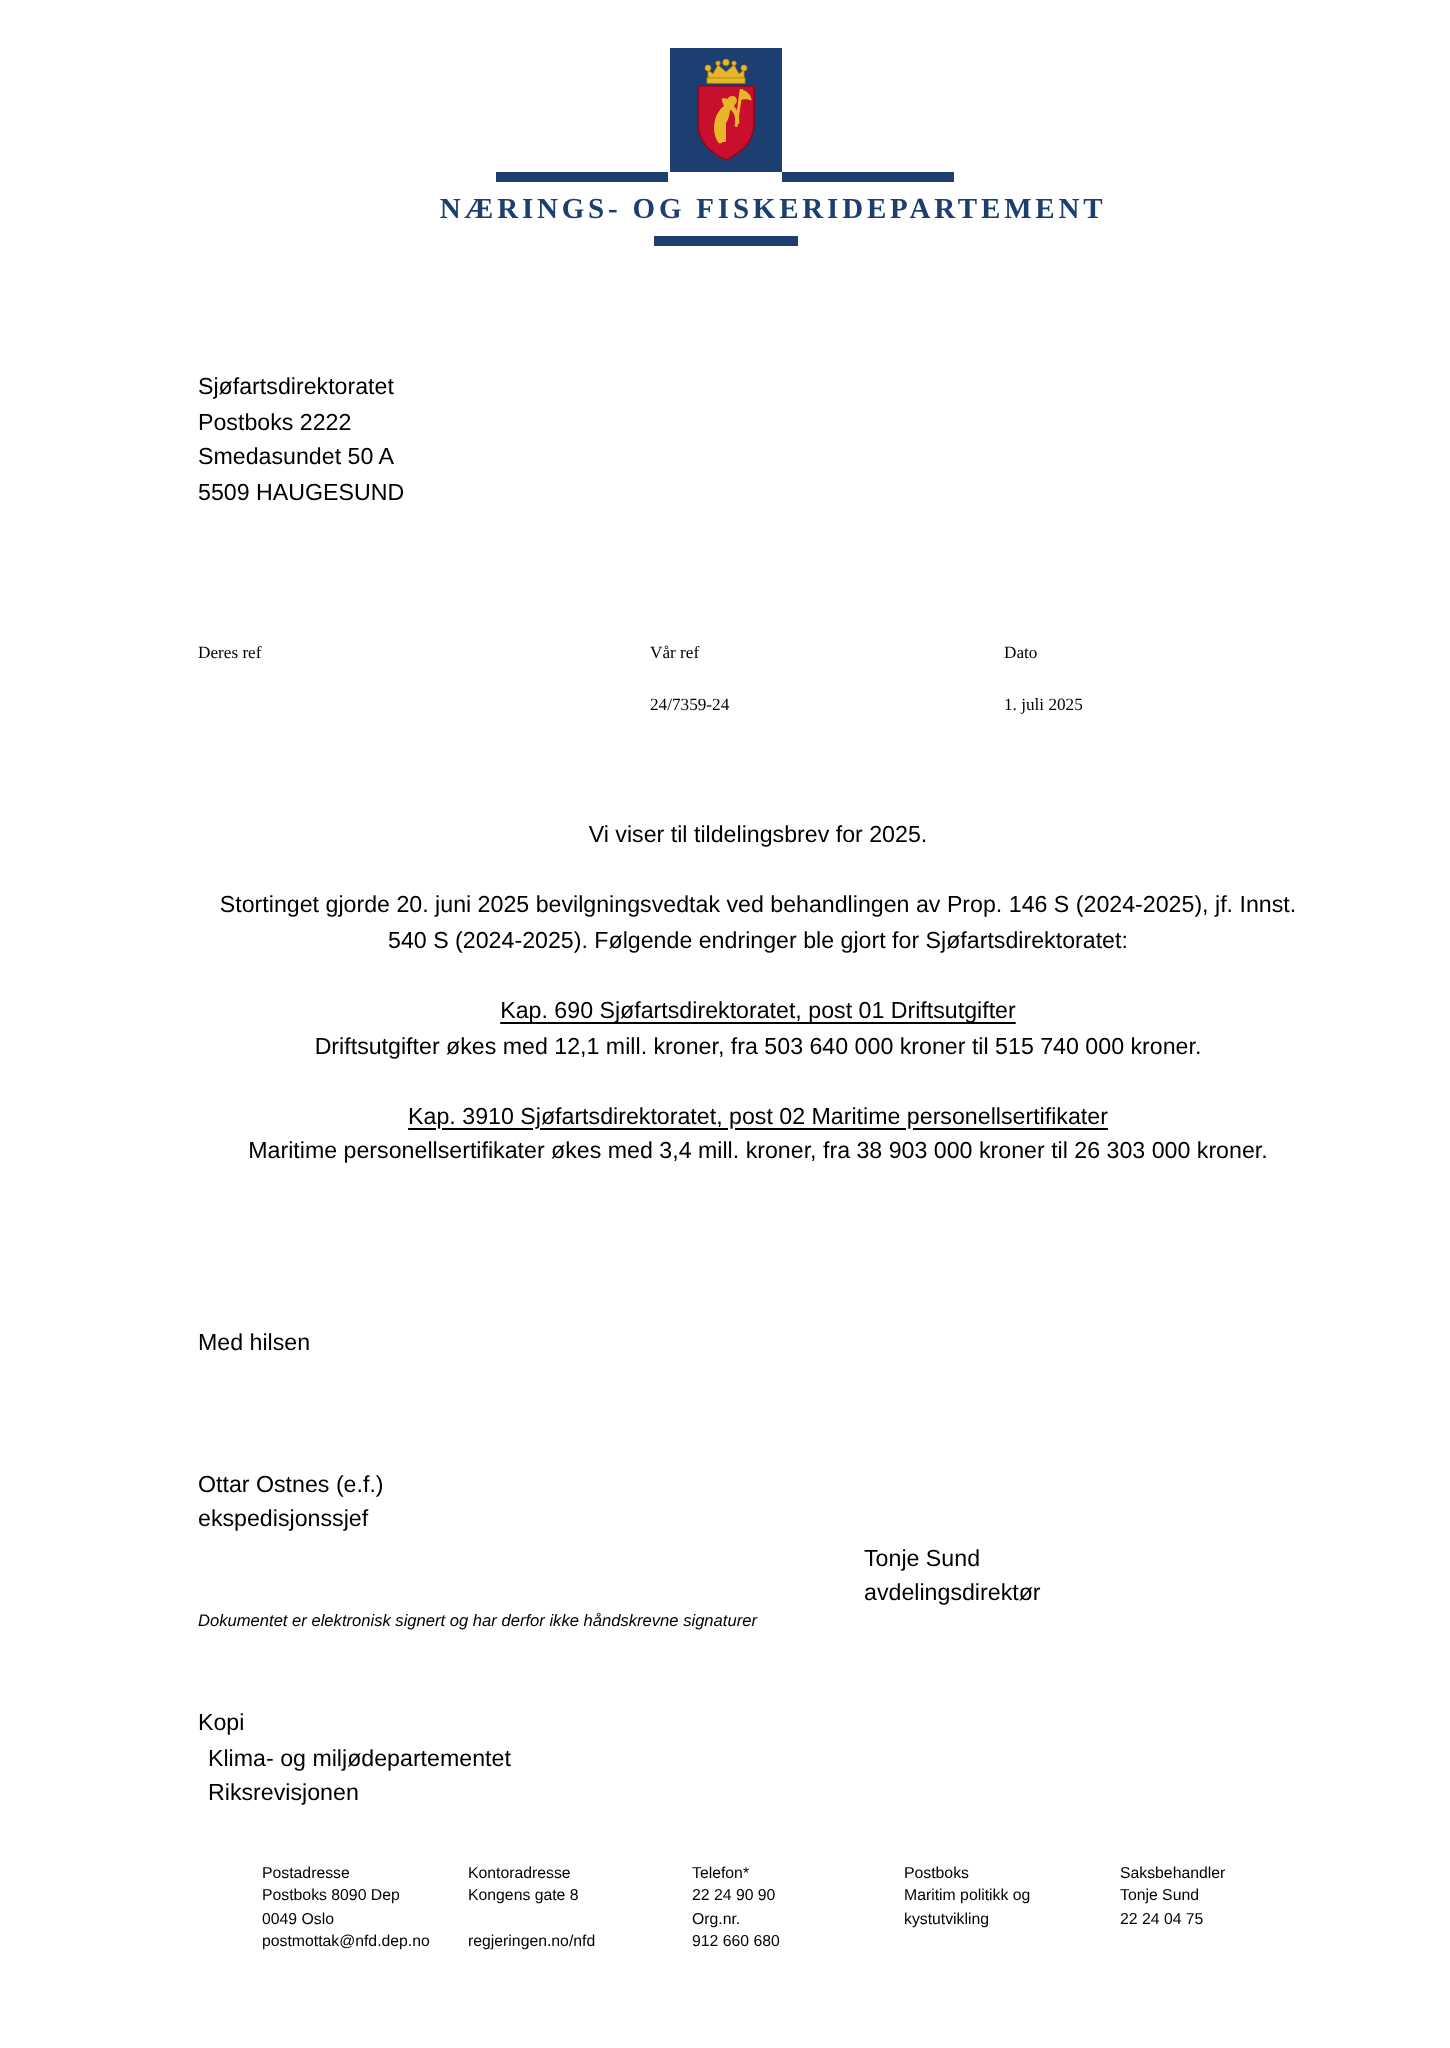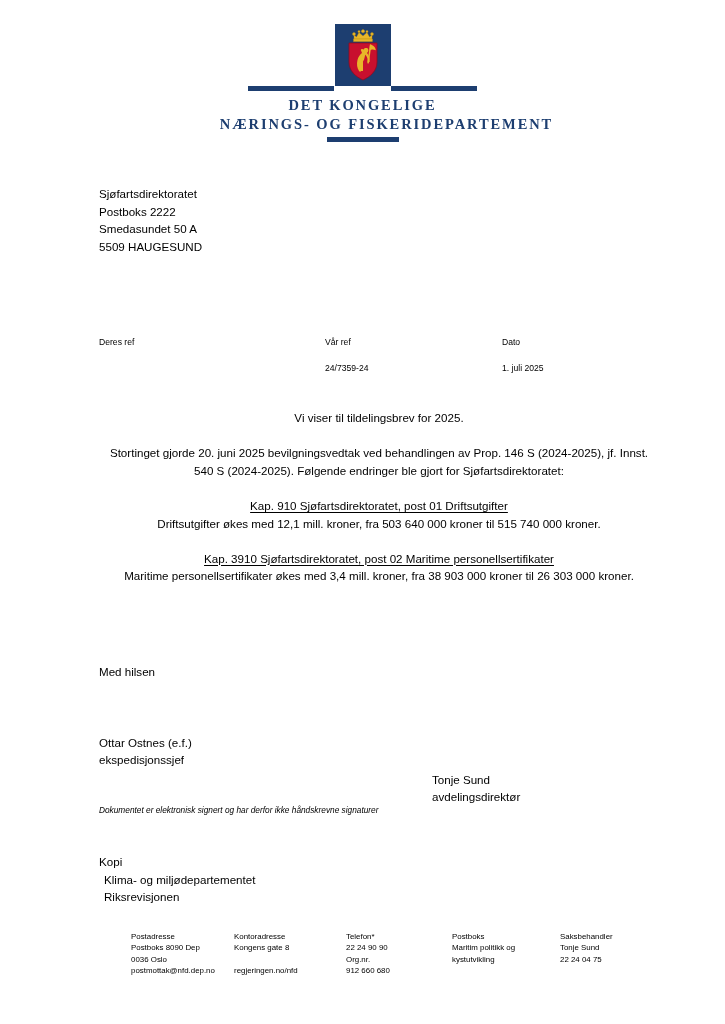--- a/index.html
+++ b/index.html
@@ -118,21 +118,22 @@
   .refrow {
     position: absolute;
     left: 0;
     top: 318px;
     width: 560px;
     font-size: 8.6px;
     line-height: 17px;
   }
   .refcol {
     position: absolute;
-    top: 16px;
+    top: 0;
+    font-family: Liberation Serif, serif;
   }
   .refcol.c1 { left: 0px; }
   .refcol.c2 { left: 226px; }
   .refcol.c3 { left: 403px; }
   .refcol .reflabel { display: block; }
   .refcol .refvalue { display: block; margin-top: 9px; }
 
   .letterbody {
     position: absolute;
     left: 0;
@@ -263,21 +264,20 @@
         </g>
       </svg>
     </div>
 
     <div class="rule-top">
       <span class="bar-l"></span>
       <span class="bar-r"></span>
     </div>
 
     <div class="dept-lines">
-      <div class="dept-line1">DET KONGELIGE</div>
       <div class="dept-line2">NÆRINGS- OG FISKERIDEPARTEMENT</div>
     </div>
 
     <div class="rule-bottom">
       <span class="bar"></span>
     </div>
   </div>
 
   <div class="content">
 
@@ -301,21 +301,21 @@
         <span class="reflabel">Dato</span>
         <span class="refvalue">1. juli 2025</span>
       </div>
     </div>
 
     <div class="letterbody">
       <p class="para">Vi viser til tildelingsbrev for 2025.</p>
       <div class="spacer-line"></div>
       <p class="para">Stortinget gjorde 20. juni 2025 bevilgningsvedtak ved behandlingen av Prop. 146 S (2024-2025), jf. Innst. 540 S (2024-2025). Følgende endringer ble gjort for Sjøfartsdirektoratet:</p>
       <div class="spacer-line"></div>
-      <p class="para kap-head">Kap. 910 Sjøfartsdirektoratet, post 01 Driftsutgifter</p>
+      <p class="para kap-head">Kap. 690 Sjøfartsdirektoratet, post 01 Driftsutgifter</p>
       <p class="para">Driftsutgifter økes med 12,1 mill. kroner, fra 503 640 000 kroner til 515 740 000 kroner.</p>
       <div class="spacer-line"></div>
       <p class="para kap-head">Kap. 3910 Sjøfartsdirektoratet, post 02 Maritime personellsertifikater</p>
       <p class="para">Maritime personellsertifikater økes med 3,4 mill. kroner, fra 38 903 000 kroner til 26 303 000 kroner.</p>
     </div>
 
     <div class="sig-block">
       <p class="sig-greeting">Med hilsen</p>
       <div class="sig-names">
         <div class="sig-left">
@@ -335,21 +335,21 @@
       <div>Kopi</div>
       <div class="kopi-item">Klima- og miljødepartementet</div>
       <div class="kopi-item">Riksrevisjonen</div>
     </div>
   </div>
 
   <div class="footer">
     <div class="footer-col f1">
       <div>Postadresse</div>
       <div>Postboks 8090 Dep</div>
-      <div>0036 Oslo</div>
+      <div>0049 Oslo</div>
       <div>postmottak@nfd.dep.no</div>
     </div>
     <div class="footer-col f2">
       <div>Kontoradresse</div>
       <div>Kongens gate 8</div>
       <div class="fgap"></div>
       <div>regjeringen.no/nfd</div>
     </div>
     <div class="footer-col f3">
       <div>Telefon*</div>

